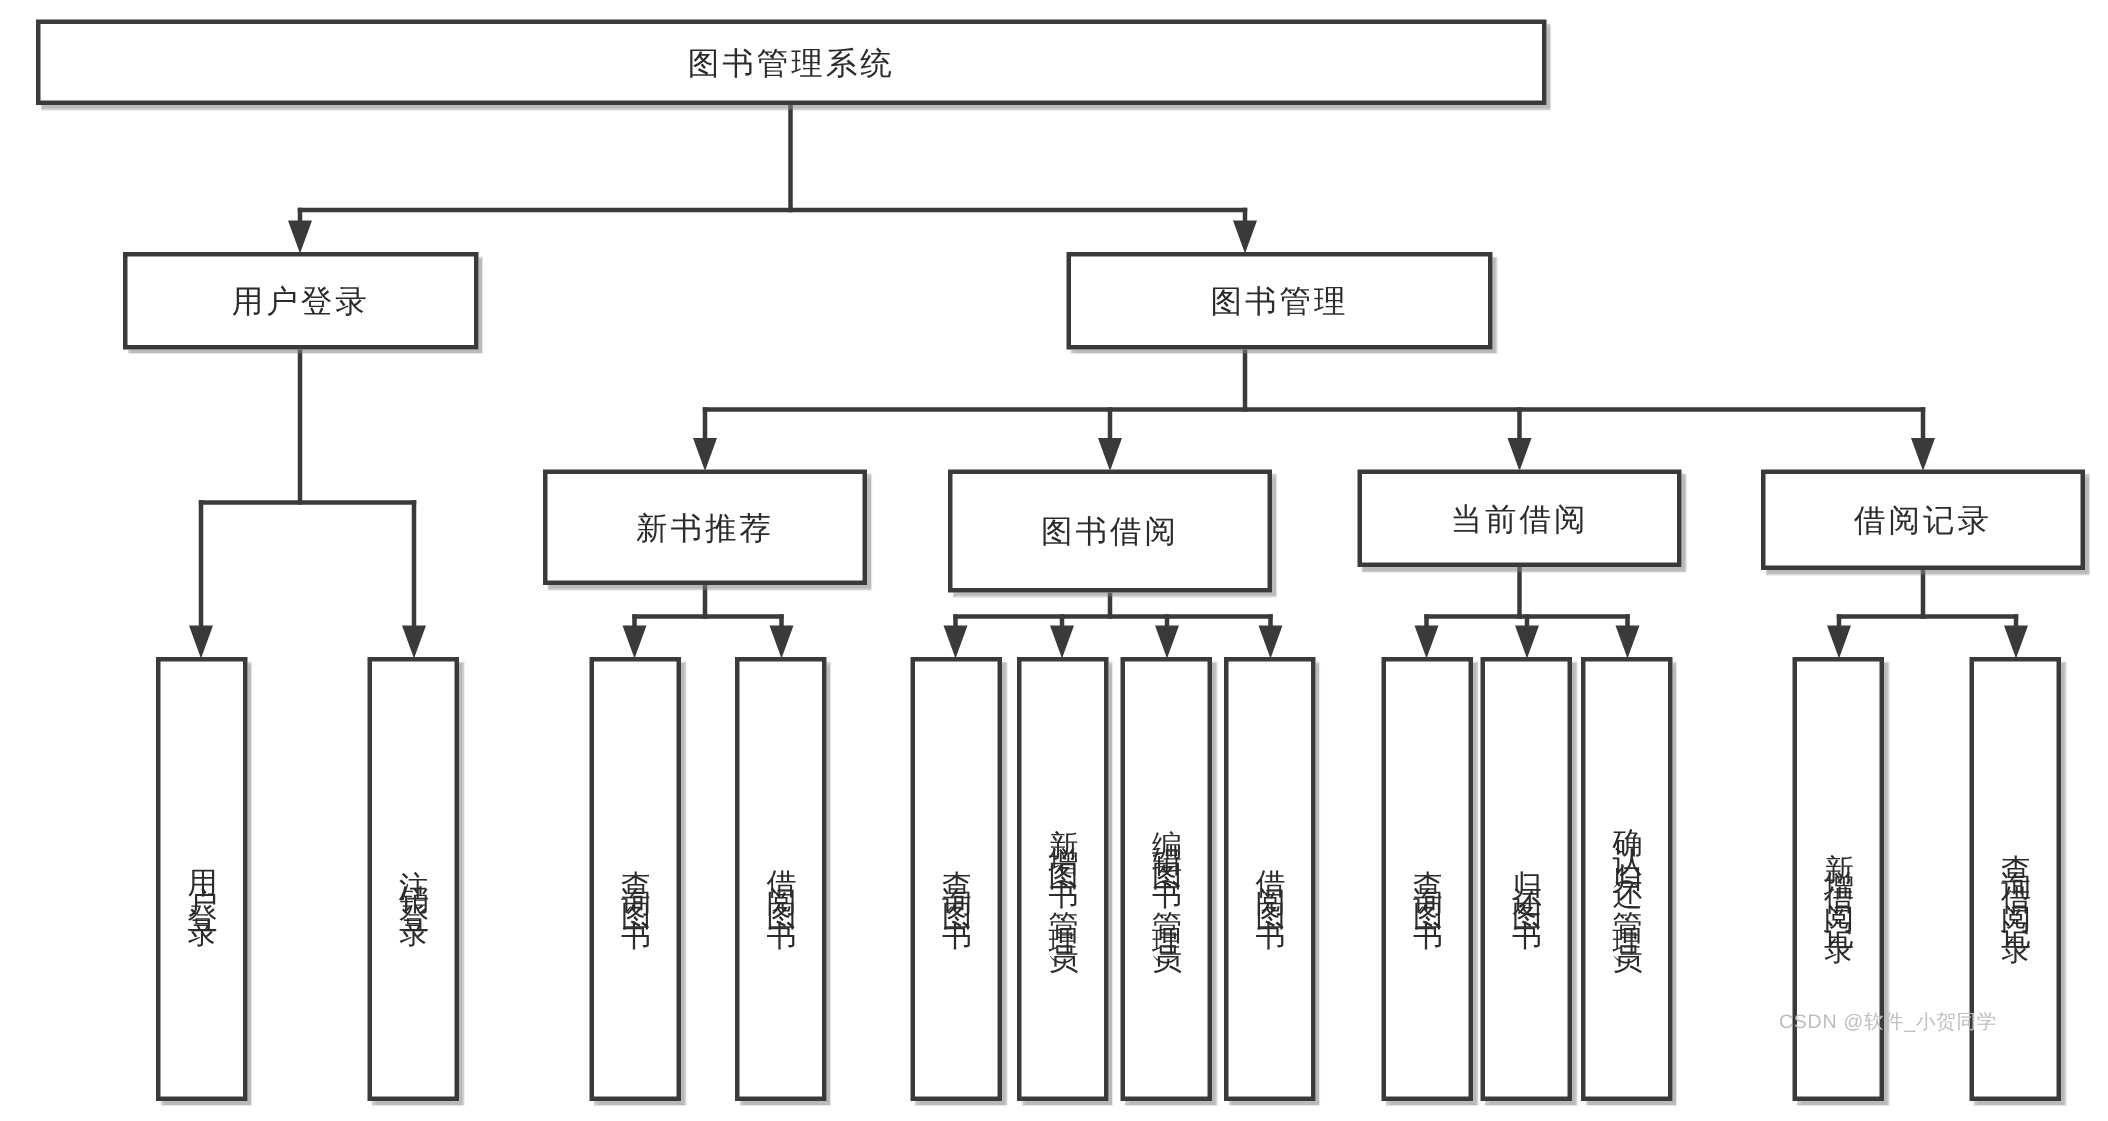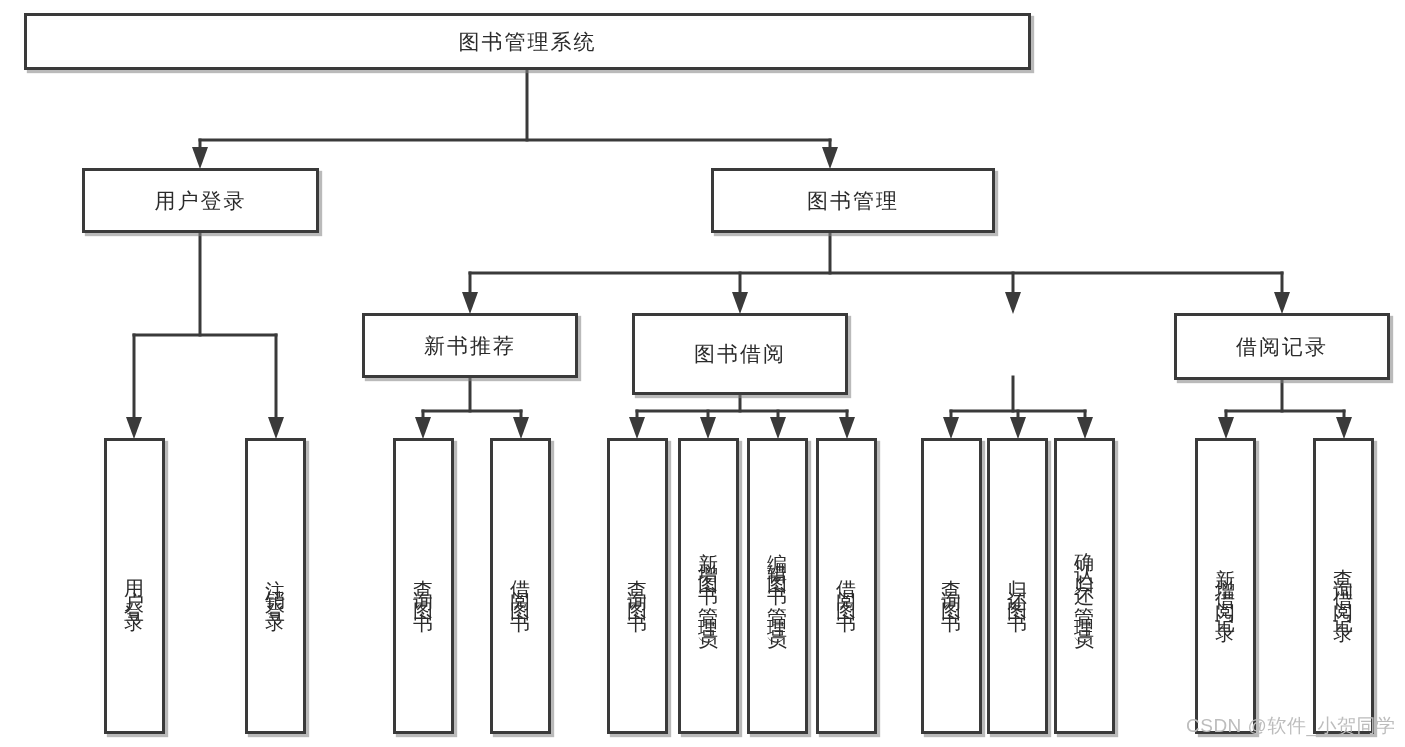--- a/index.html
+++ b/index.html
@@ -48,22 +48,22 @@
   .box.v span {
     writing-mode: vertical-rl;
     text-orientation: mixed;
     font-size: 20px;
     letter-spacing: 11px;
     line-height: 1;
   }
   .watermark {
     position: absolute;
     left: 1186px;
-    top: 713px;
-    font-size: 19px;
+    top: 672px;
+    font-size: 13px;
     letter-spacing: 0.5px;
     color: var(--watermark);
     white-space: nowrap;
     z-index: 2;
   }
 </style>
 </head>
 <body>
 
 <div class="stage">
@@ -148,26 +148,29 @@
     <span>图书管理系统</span>
   </div>
 
   <div class="box" style="left:82px;top:168px;width:237px;height:65px">
     <span>用户登录</span>
   </div>
   <div class="box" style="left:711px;top:168px;width:284px;height:65px">
     <span>图书管理</span>
   </div>
 
-  <div class="box" style="left:362px;top:313px;width:216px;height:65px">
+  <div class="box" style="left:362px;top:313px;width:216px;height:77px">
     <span>新书推荐</span>
   </div>
   <div class="box" style="left:632px;top:313px;width:216px;height:82px">
     <span>图书借阅</span>
   </div>
+  <div class="box" style="left:905px;top:313px;width:216px;height:65px">
+    <span>当前借阅</span>
+  </div>
   <div class="box" style="left:1174px;top:313px;width:216px;height:67px">
     <span>借阅记录</span>
   </div>
 
   <div class="box v" style="left:104px;top:438px;width:61px;height:296px">
     <span>用户登录</span>
   </div>
   <div class="box v" style="left:245px;top:438px;width:61px;height:296px">
     <span>注销登录</span>
   </div>

